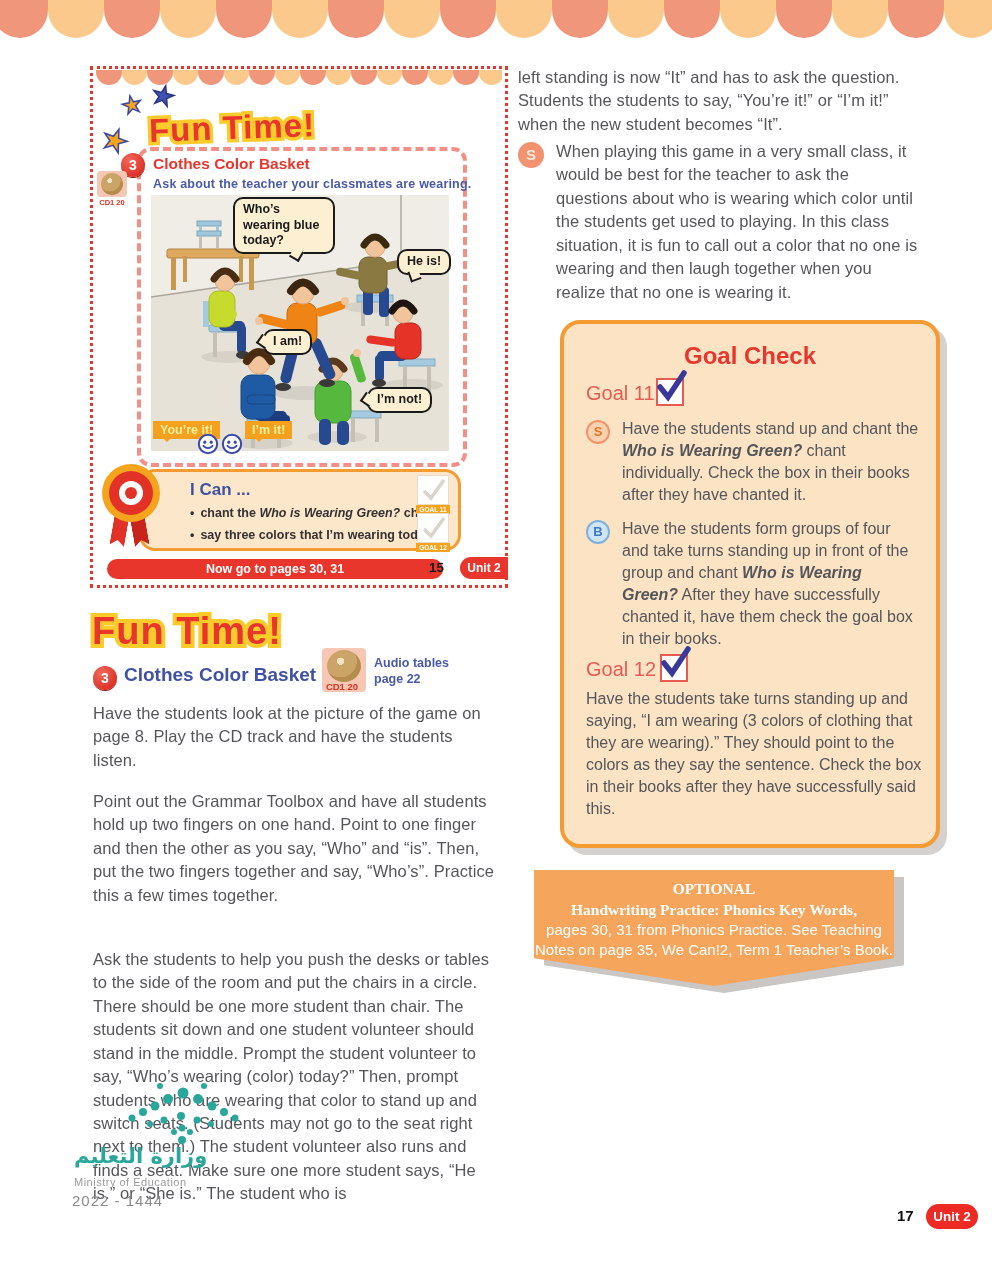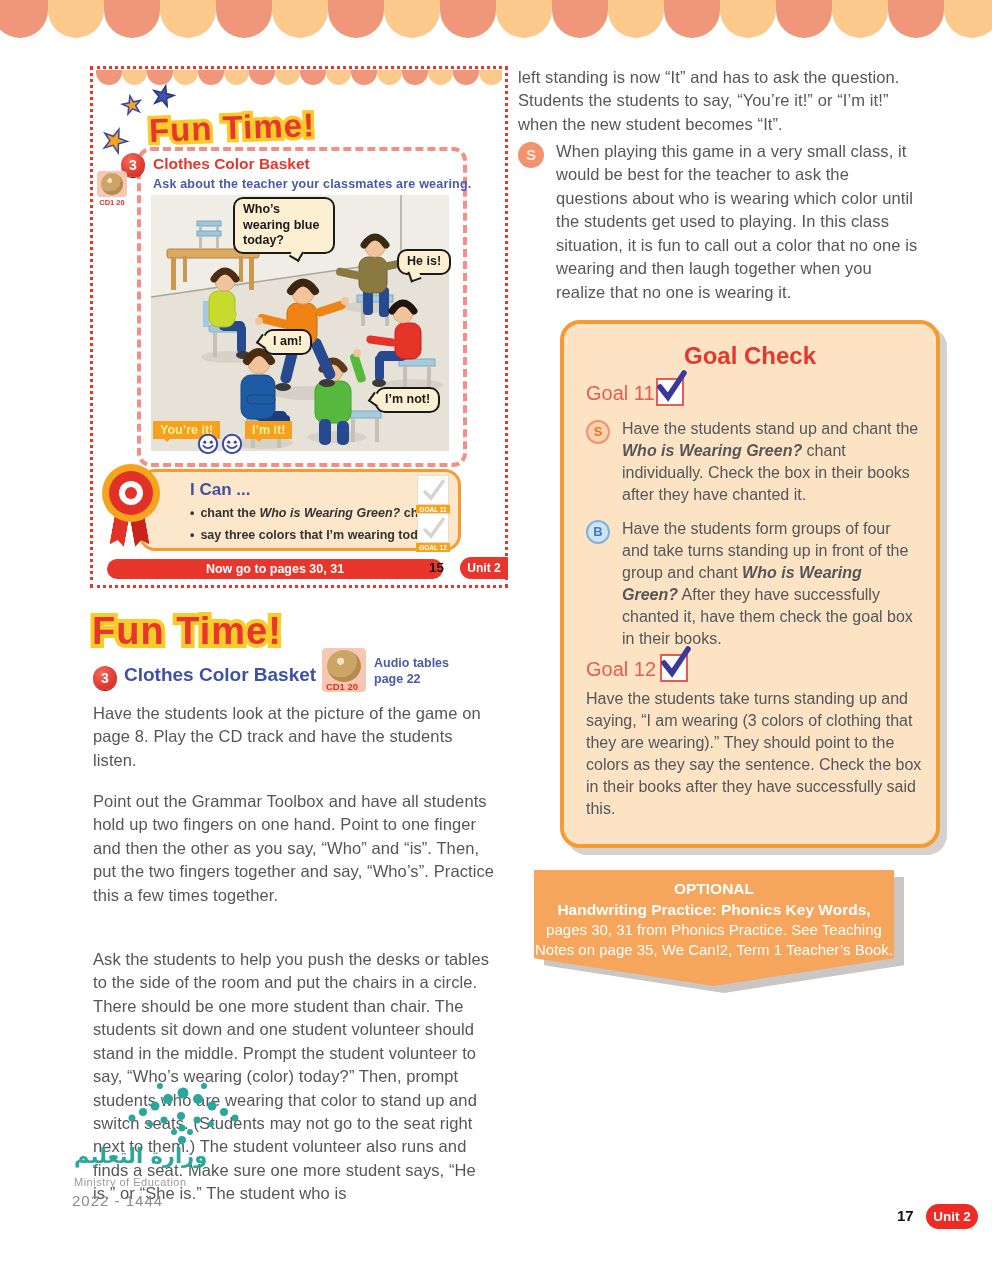--- a/index.html
+++ b/index.html
@@ -111,21 +111,21 @@
   .checkbox{position:absolute;width:24px;height:24px;background:#fff;border:2px solid #E85B52;}
   .checkbox svg{position:absolute;left:-3px;top:-11px;overflow:visible;}
   .gc-text{position:absolute;color:#55565A;font-size:16px;line-height:1.38;}
 
   .optional{position:absolute;left:534px;top:870px;width:360px;height:120px;}
   .optional .shadow{position:absolute;left:10px;top:7px;width:360px;height:116px;background:#C9C6C3;
                     clip-path:polygon(0 0,100% 0,100% 76%,50% 100%,0 76%);}
   .optional .face{position:absolute;left:0;top:0;width:360px;height:116px;background:#F5A55C;
                   clip-path:polygon(0 0,100% 0,100% 76%,50% 100%,0 76%);
                   color:#fff;text-align:center;font-size:15px;line-height:1.33;box-sizing:border-box;padding-top:9px;}
-  .optional b{font-size:15.5px;}
+  .optional b{font-size:15.5px;font-family:Liberation Serif, serif;}
 
   .watermark{position:absolute;left:120px;top:1082px;z-index:2;pointer-events:none;}
   .ministry-ar{position:absolute;left:74px;top:1144px;color:#2AA79B;font-weight:bold;font-size:21px;
                direction:rtl;font-family:"DejaVu Sans",sans-serif;}
   .ministry-en{position:absolute;left:74px;top:1176px;color:#9B9B9B;font-size:11px;letter-spacing:.5px;}
   .year{position:absolute;left:72px;top:1192px;color:#8A8A8A;font-size:15px;letter-spacing:1px;}
 
   .page-num{position:absolute;left:897px;top:1207px;color:#111;font-weight:bold;font-size:15px;}
   .unit-pill{position:absolute;left:926px;top:1204px;width:52px;height:25px;background:#EE2A24;border-radius:13px;
              color:#fff;font-weight:bold;font-size:13.5px;text-align:center;line-height:25px;}
@@ -289,21 +289,21 @@
         <rect x="164" y="114" width="30" height="9" rx="4" fill="#EF8414" transform="rotate(-18 164 114)"></rect>
         <circle cx="108" cy="126" r="4" fill="#F2C49B"></circle>
           <circle cx="194" cy="106" r="4" fill="#F2C49B"></circle>
         <circle cx="152" cy="98" r="11" fill="#F2C49B" stroke="#DCA87C"></circle>
         <path d="M140 96 Q152 79 164 96" stroke="#3A2610" stroke-width="8" fill="none" stroke-linecap="round"></path>
       </svg>
 
       <div class="bubble multi tail-br" style="left:82px;top:2px;">Who’s wearing blue today?</div>
       <div class="bubble tail-bl" style="left:246px;top:54px;">He is!</div>
       <div class="bubble tail-l" style="left:112px;top:134px;">I am!</div>
-      <div class="bubble tail-l" style="left:224px;top:192px;">I’m not!</div>
+      <div class="bubble tail-l" style="left:216px;top:192px;">I’m not!</div>
 
       <div class="tag" style="left:2px;top:226px;">You’re it!</div>
       <svg class="smiley-b" style="left:46px;top:238px;" viewBox="0 0 24 24">
         <circle cx="12" cy="12" r="10" fill="#fff" stroke="#3948A8" stroke-width="2.2"></circle>
         <circle cx="8.5" cy="10" r="1.7" fill="#3948A8"></circle>
           <circle cx="15.5" cy="10" r="1.7" fill="#3948A8"></circle>
         <path d="M7 14 Q12 19 17 14" stroke="#3948A8" stroke-width="2" fill="none" stroke-linecap="round"></path>
       </svg>
       <svg class="smiley-b" style="left:70px;top:238px;" viewBox="0 0 24 24">
         <circle cx="12" cy="12" r="10" fill="#fff" stroke="#3948A8" stroke-width="2.2"></circle>

